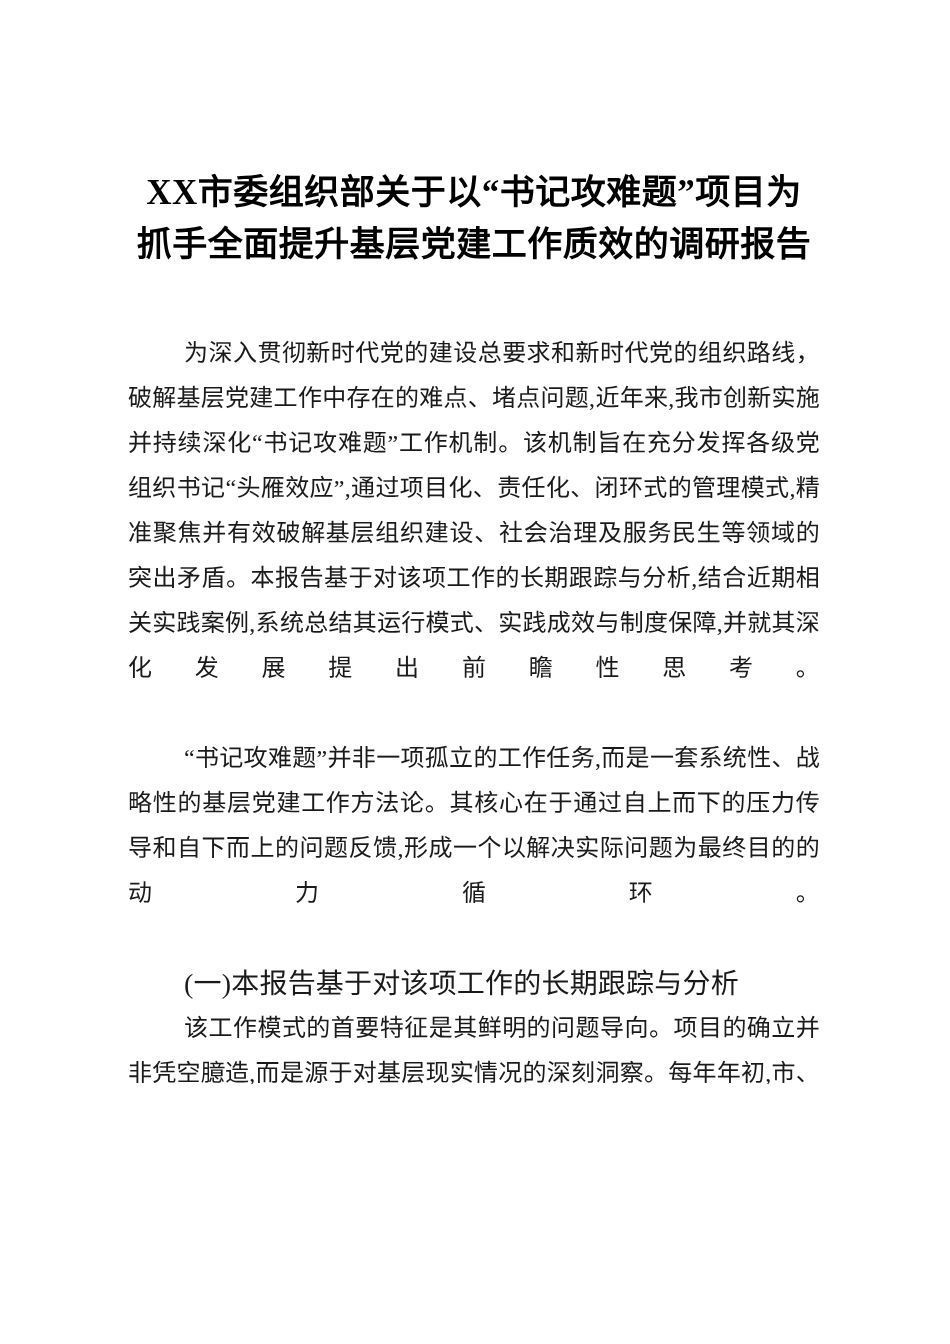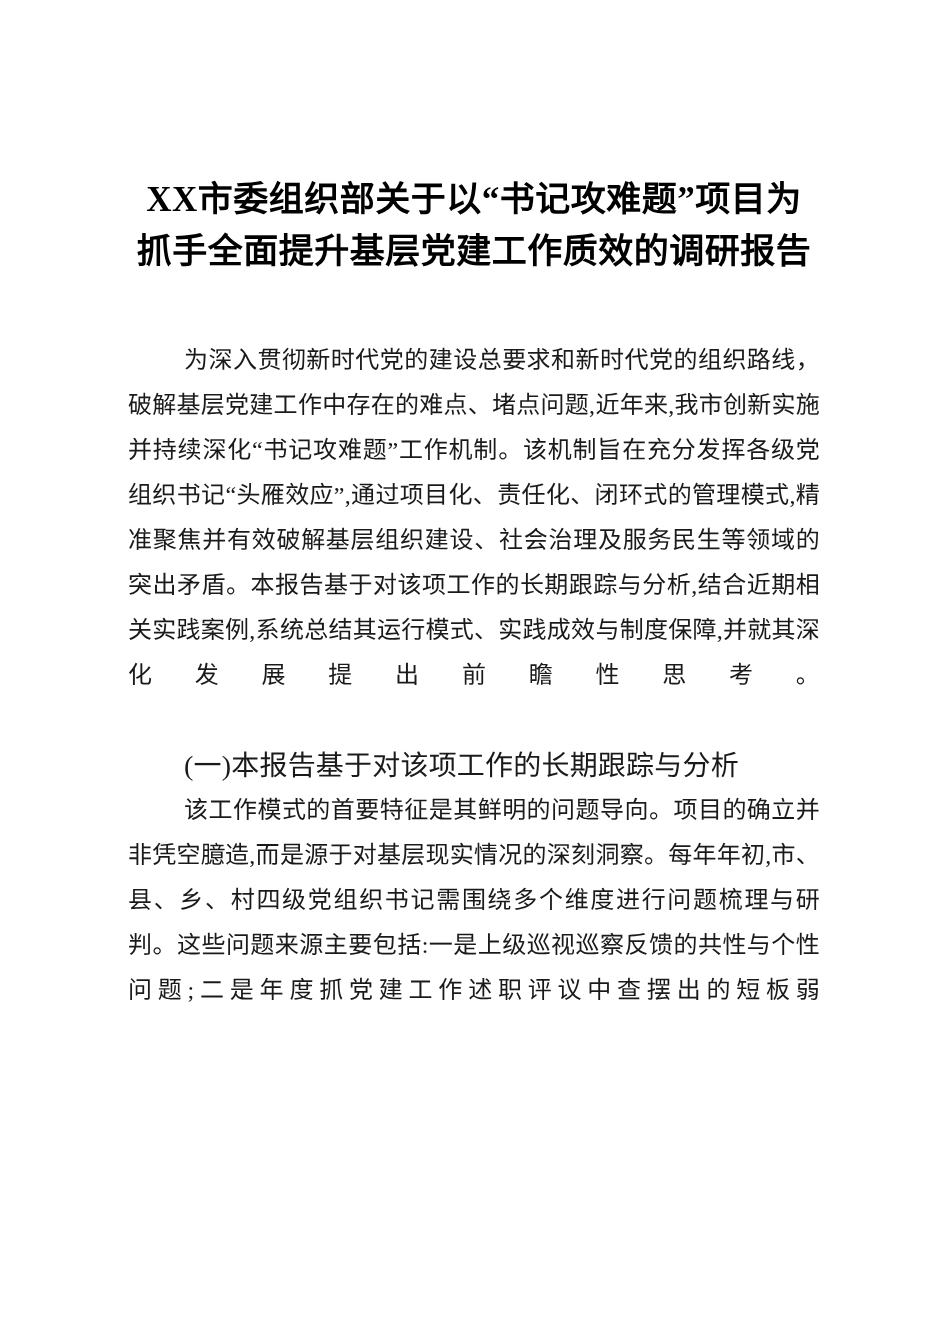--- a/index.html
+++ b/index.html
@@ -7,21 +7,21 @@
     margin: 0;
     padding: 0;
     background: #ffffff;
   }
 
   .page {
     position: relative;
     width: 950px;
     height: 1080px;
     background: #ffffff;
-    margin: 11px auto;
+    margin: 4px auto;
     overflow: hidden;
     box-sizing: border-box;
   }
 
   .content {
     position: absolute;
     left: 128px;
     top: 0;
     width: 692px;
   }
@@ -110,18 +110,19 @@
 <div class="page" style="background: rgb(255, 255, 255);">
   <div class="content">
 
     <h1 class="doc-title" style="color: rgb(0, 0, 0);">
       <span class="title-line">XX市委组织部关于以“书记攻难题”项目为</span>
       <span class="title-line">抓手全面提升基层党建工作质效的调研报告</span>
     </h1>
 
     <div class="body-block" id="body-blocks" style="top: 327px;">
       <p class="para" style="color: rgb(26, 26, 26);">为深入贯彻新时代党的建设总要求和新时代党的组织路线，破解基层党建工作中存在的难点、堵点问题,近年来,我市创新实施并持续深化“书记攻难题”工作机制。该机制旨在充分发挥各级党组织书记“头雁效应”,通过项目化、责任化、闭环式的管理模式,精准聚焦并有效破解基层组织建设、社会治理及服务民生等领域的突出矛盾。本报告基于对该项工作的长期跟踪与分析,结合近期相关实践案例,系统总结其运行模式、实践成效与制度保障,并就其深化发展提出前瞻性思考。</p>
+      <p class="para" style="color: rgb(26, 26, 26);">“书记攻难题”并非一项孤立的工作任务,而是一套系统性、战略性的基层党建工作方法论。其核心在于通过自上而下的压力传导和自下而上的问题反馈,形成一个以解决实际问题为最终目的的动力循环。</p>
       <p class="heading-2" style="color: rgb(26, 26, 26);">(一)本报告基于对该项工作的长期跟踪与分析</p>
       <p class="para" style="color: rgb(26, 26, 26);">该工作模式的首要特征是其鲜明的问题导向。项目的确立并非凭空臆造,而是源于对基层现实情况的深刻洞察。每年年初,市、县、乡、村四级党组织书记需围绕多个维度进行问题梳理与研判。这些问题来源主要包括:一是上级巡视巡察反馈的共性与个性问题;二是年度抓党建工作述职评议中查摆出的短板弱</p>
     </div>
 
   </div>
 </div>
 
 </body></html>

